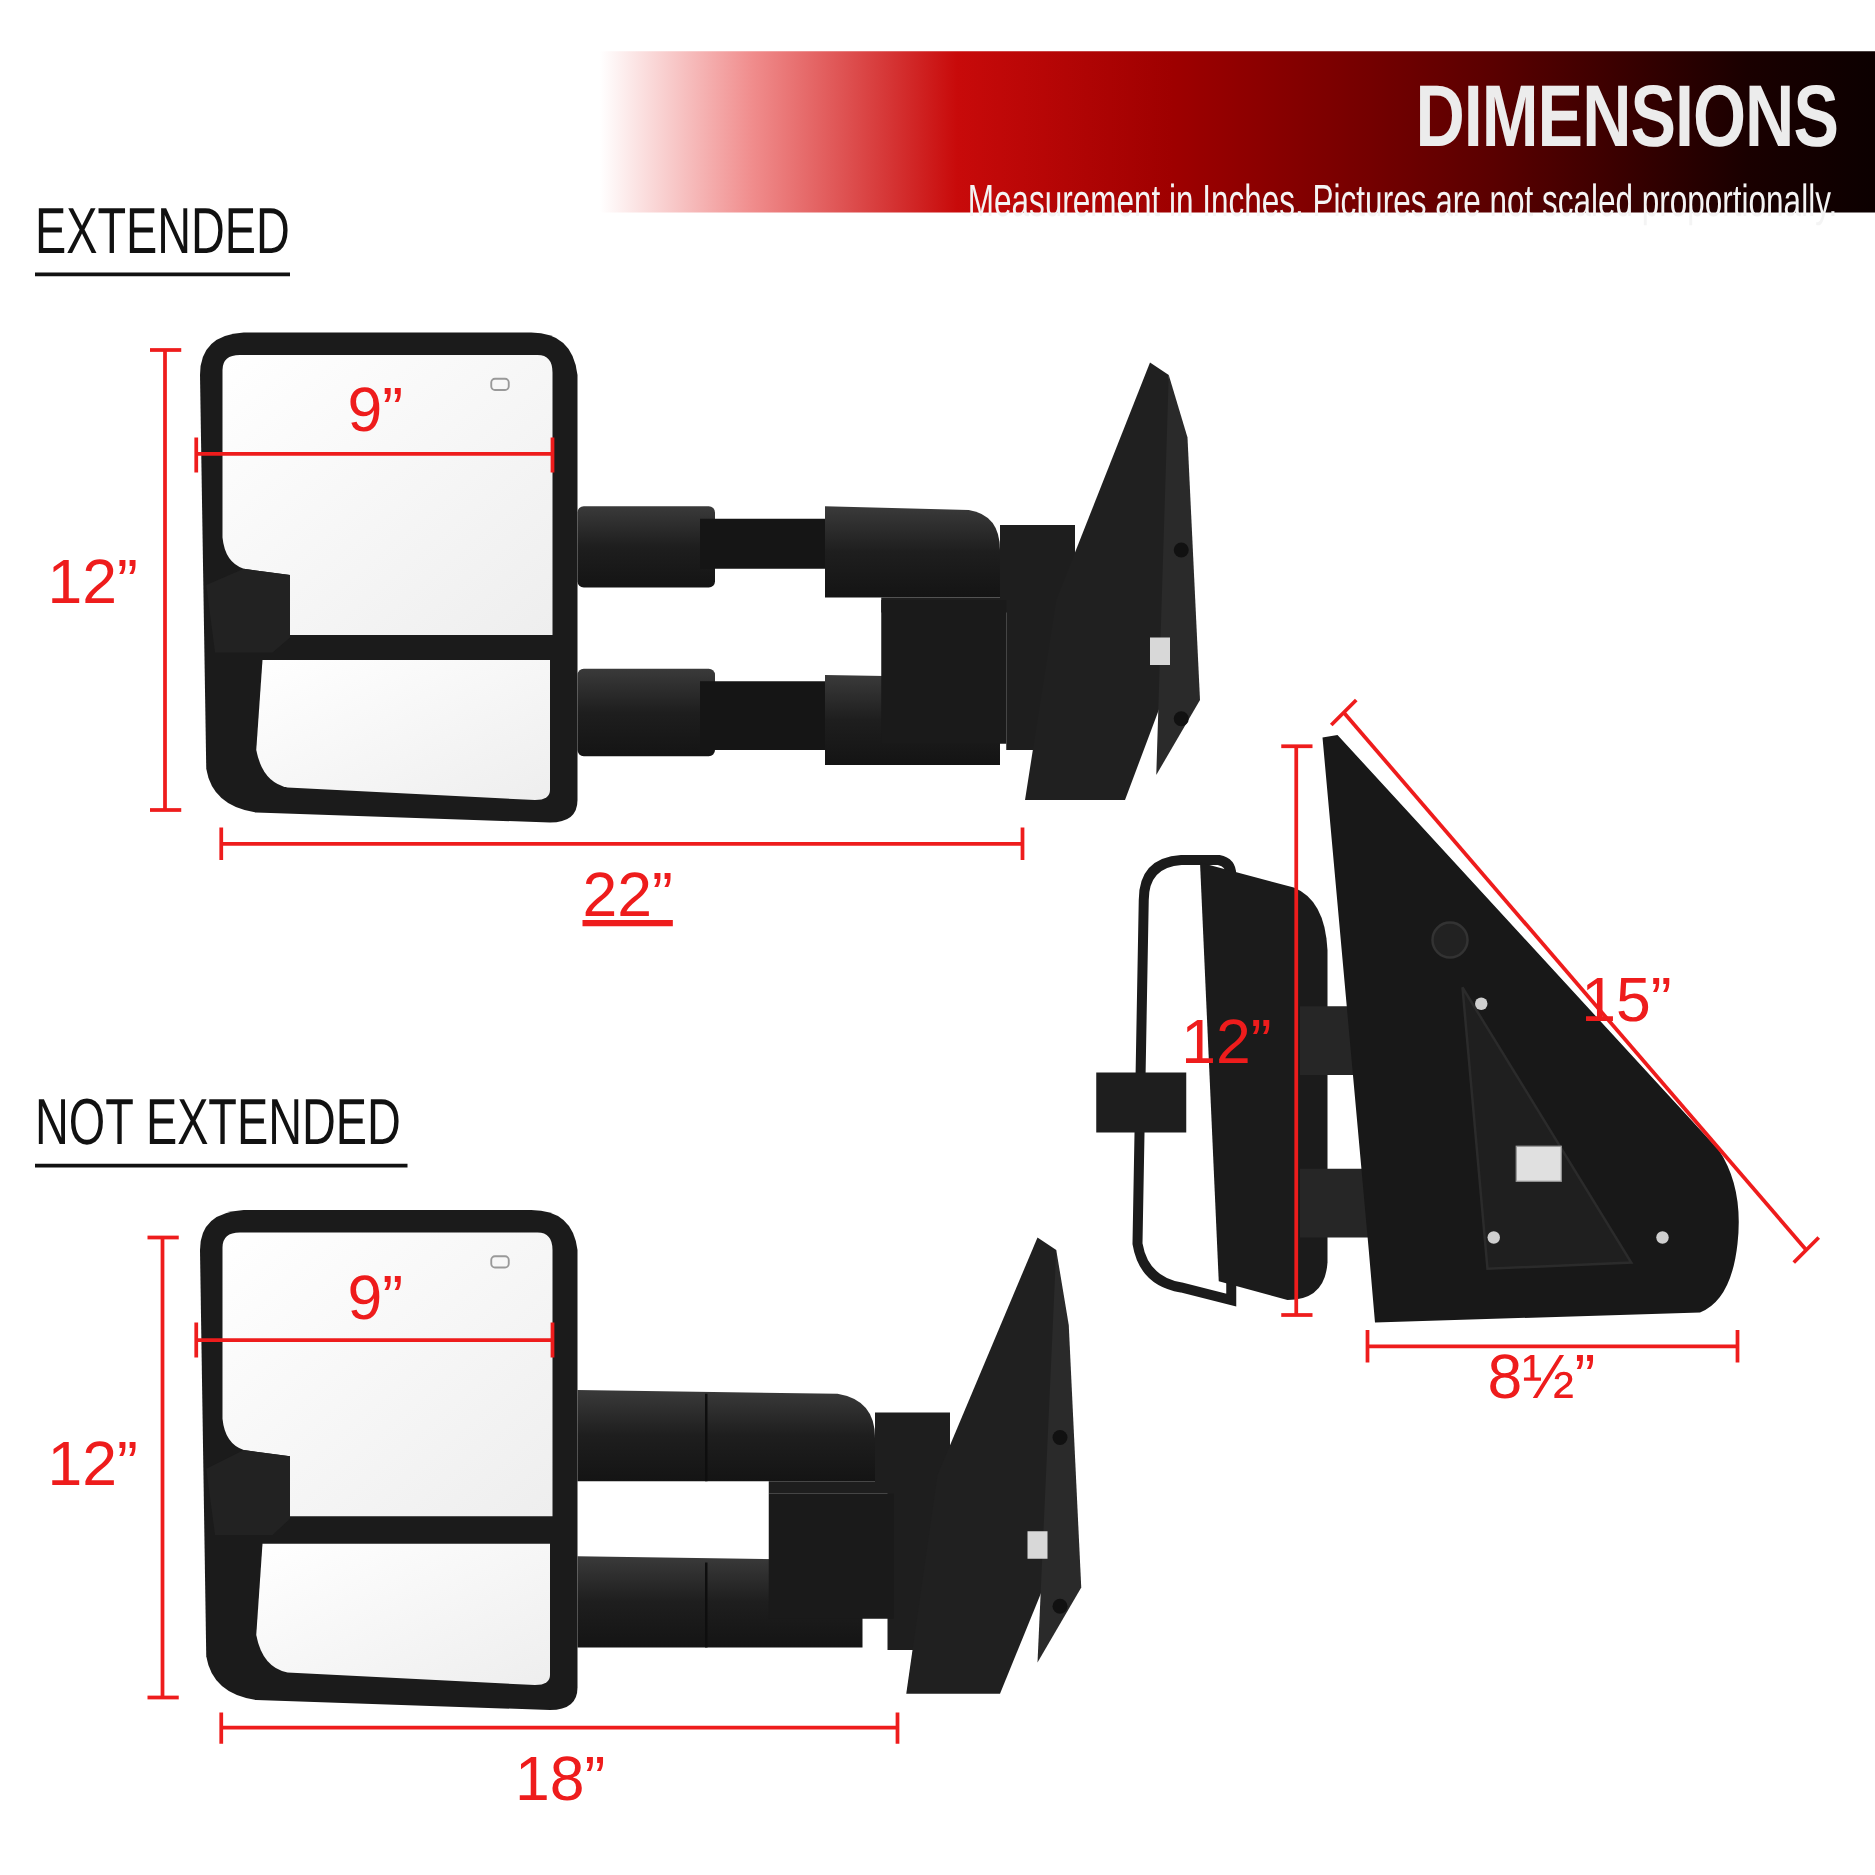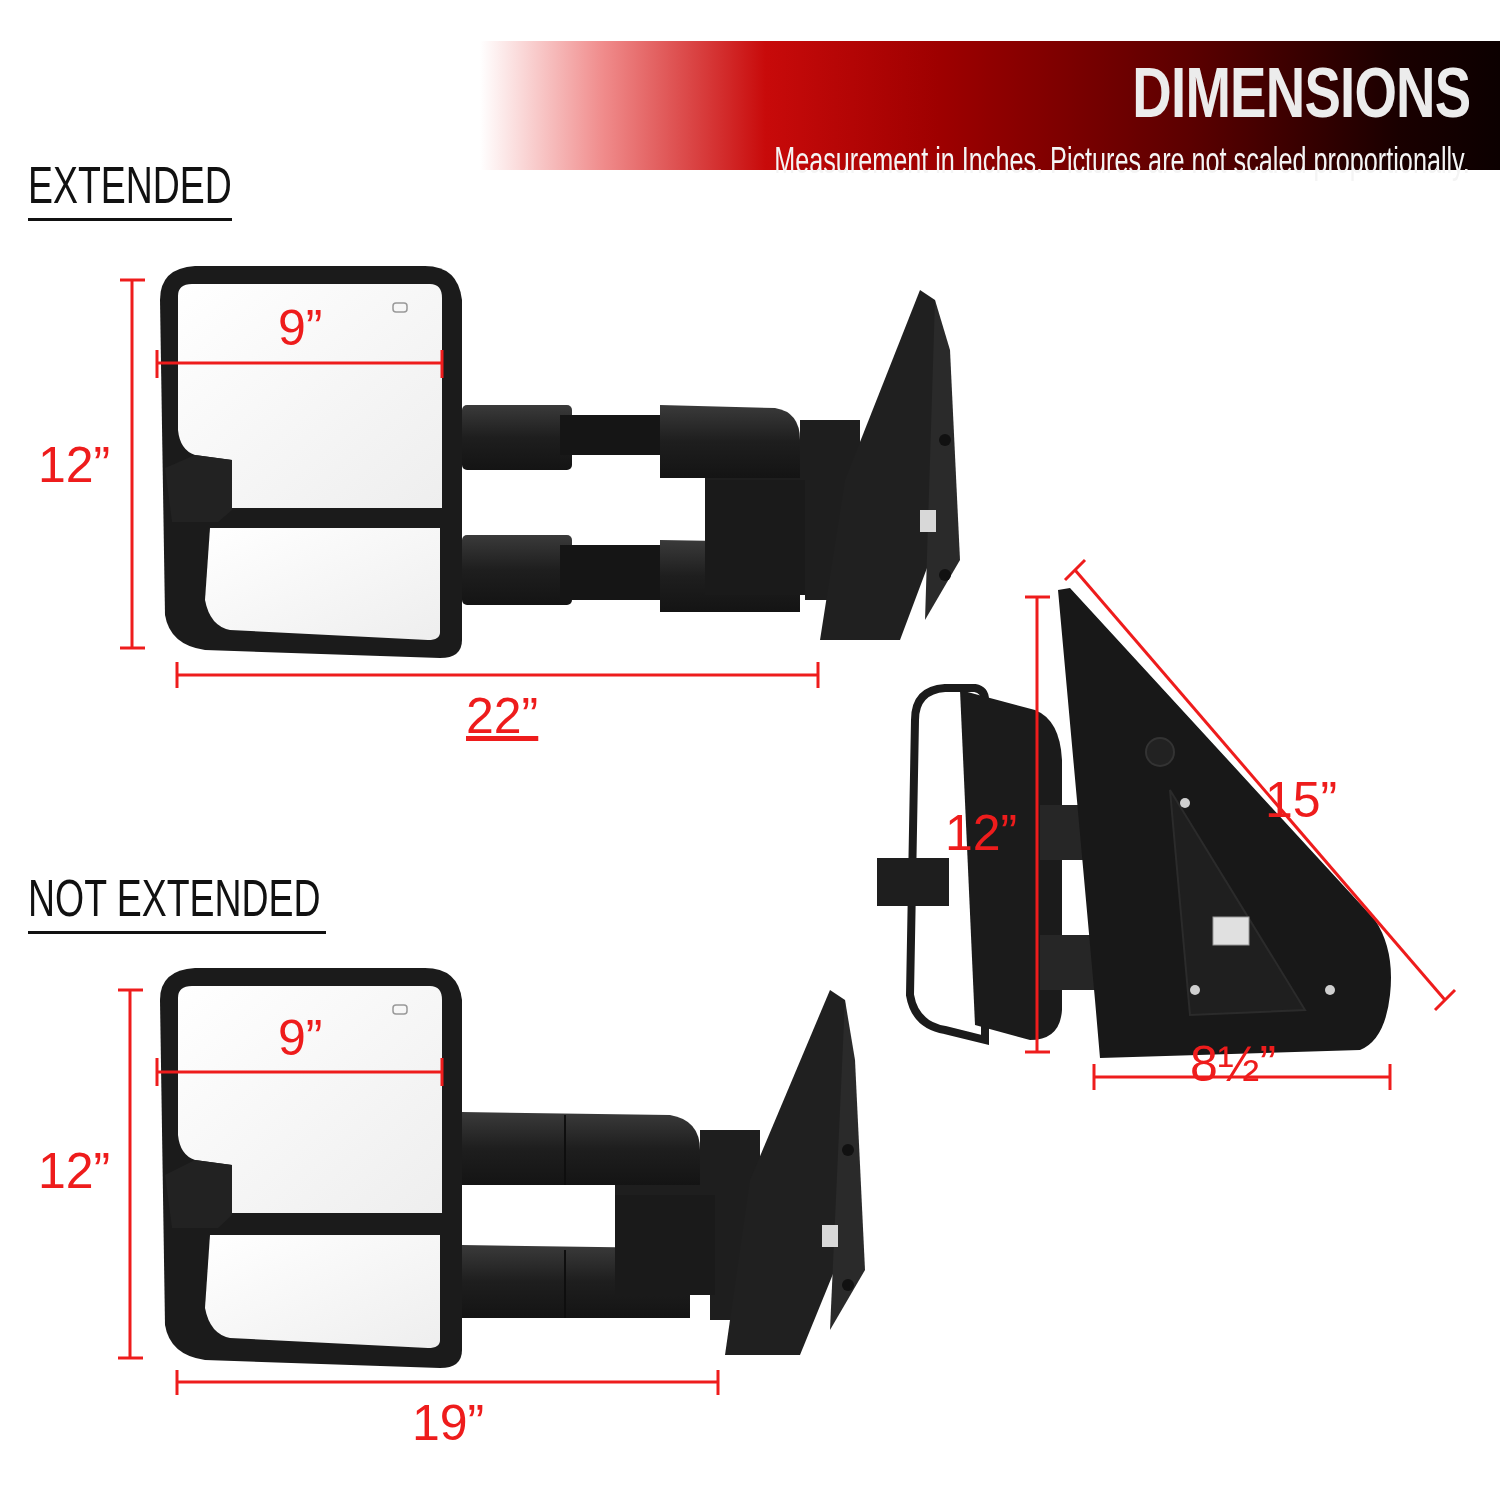--- a/index.html
+++ b/index.html
@@ -149,17 +149,17 @@
     <line x1="1390" y1="1064" x2="1390" y2="1090"></line>
   </g>
 </svg>
 
 <div class="dim" style="left:278px; top:300px;">9”</div>
 <div class="dim" style="left:38px; top:437px;">12”</div>
 <div class="dim" style="left:466px; top:688px;text-decoration:underline;">22”</div>
 
 <div class="dim" style="left:278px; top:1010px;">9”</div>
 <div class="dim" style="left:38px; top:1143px;">12”</div>
-<div class="dim" style="left:412px; top:1395px;">19”</div>
+<div class="dim" style="left:412px; top:1395px;">18”</div>
 
 <div class="dim" style="left:945px; top:805px;">12”</div>
 <div class="dim" style="left:1265px; top:772px;">15”</div>
-<div class="dim" style="left:1190px; top:1036px;">8½”</div>
+<div class="dim" style="left:1190px; top:1073px;">8½”</div>
 
 </body></html>

